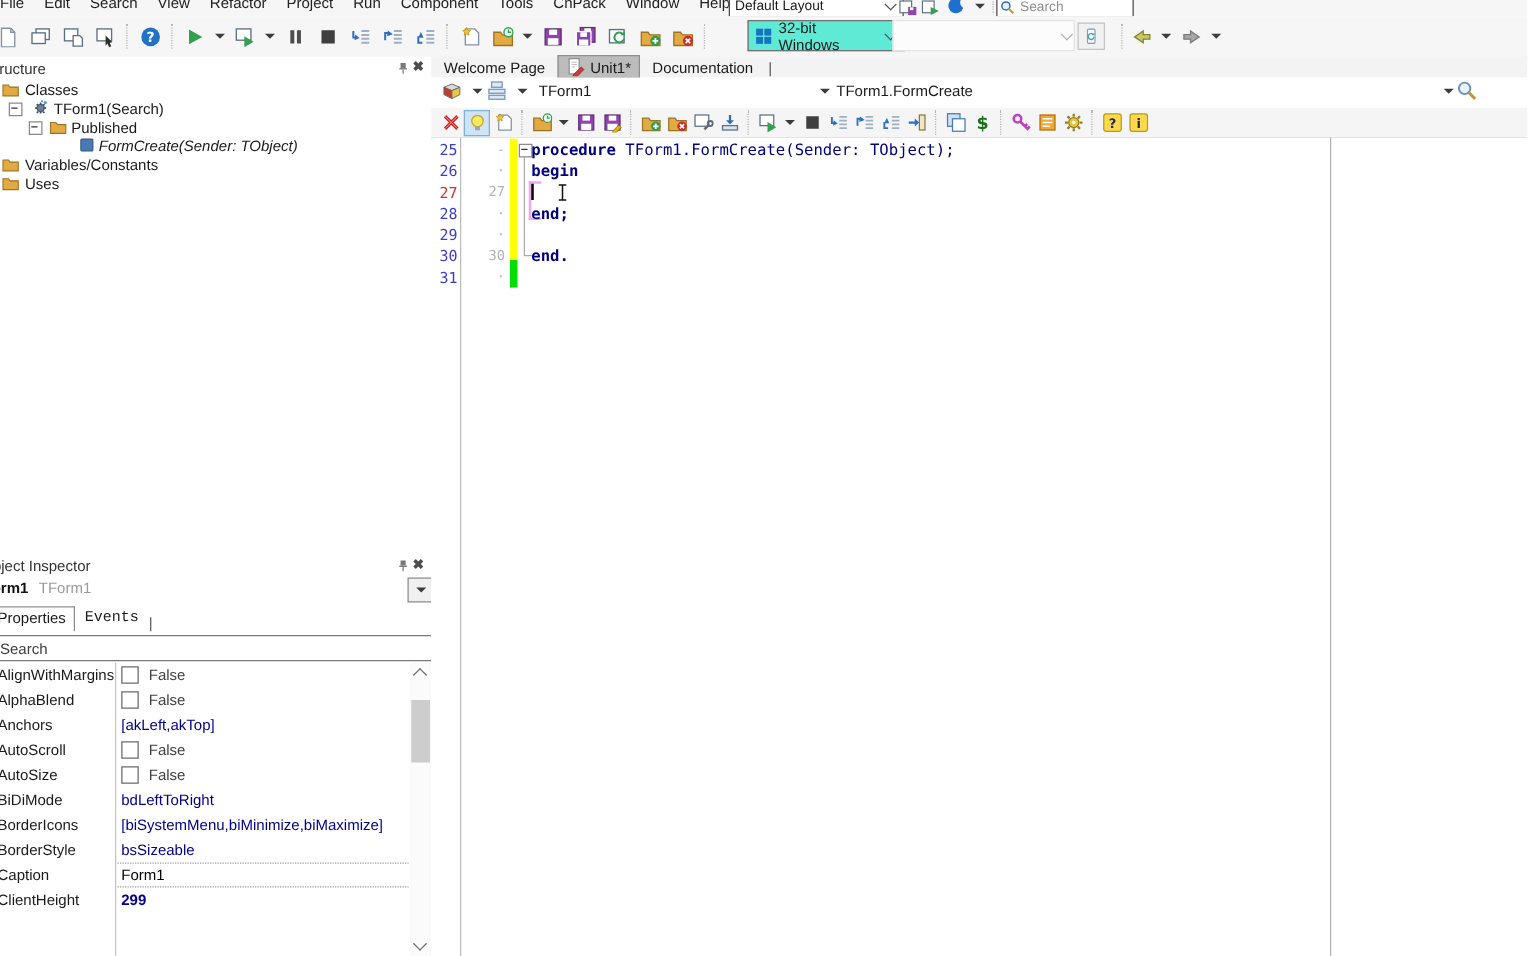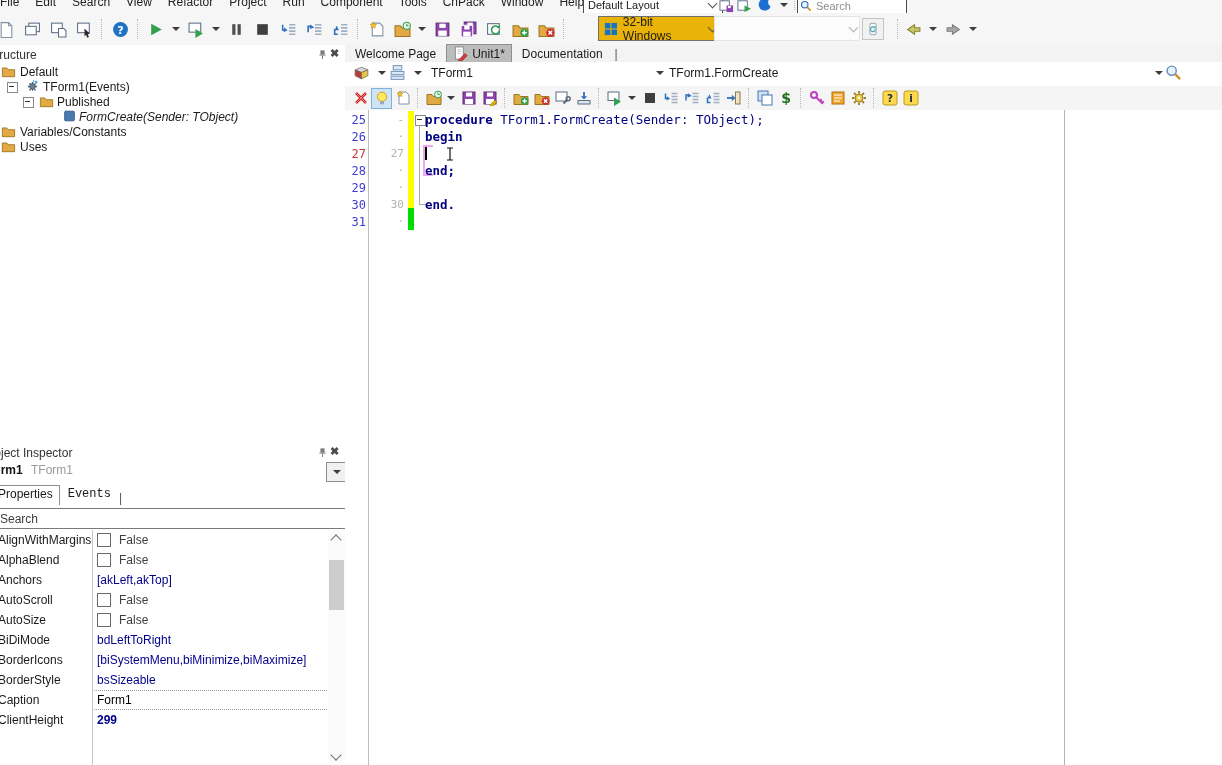--- a/index.html
+++ b/index.html
@@ -17,21 +17,21 @@
   .srchbox{position:absolute;background:#fff;border:1px solid #4a4a4a;display:flex;align-items:center;padding:0 2px;}
   .srchbox svg{width:12px;height:12px;margin-right:2px;}
   .srchbox input{border:none;outline:none;width:80px;font-size:11px;font-family:inherit;background:transparent;color:#333;}
   .srchbox input::placeholder{color:#8d8d8d;opacity:1;}
   
   #toolbar{position:absolute;left:0;top:13px;width:1222px;height:32px;background:#f6f6f6;border-bottom:1px solid #e0e0e0;}
   #main-icons{display:flex;align-items:center;height:32px;margin-left:-7px;}
   .tbtn{width:26px;height:26px;display:flex;align-items:center;justify-content:center;}
   .tbtn svg{width:17px;height:17px;}
   .vsep{width:1px;height:20px;border-left:1px dotted #b8b8b8;margin:0 4px;}
-  .combo{position:absolute;background:#eab308;border:1px solid #707070;display:flex;align-items:center;font-size:12px;padding:0 5px;gap:5px;}
+  .combo{position:absolute;background:#5eead4;border:1px solid #707070;display:flex;align-items:center;font-size:12px;padding:0 5px;gap:5px;}
   .combo svg{width:14px;height:14px;}
   .combo-ghost{position:absolute;background:#fcfcfc;border:1px solid #e4e4e4;display:flex;align-items:center;}
   .sqbtn{position:absolute;width:20px;height:20px;border:1px solid #c4c4c4;background:#f1f1f1;display:flex;align-items:center;justify-content:center;}
   .sqbtn svg{width:14px;height:14px;}
   
   #structure{position:absolute;left:0;top:45px;width:345px;height:398px;background:#fff;}
   .panel-title{position:absolute;top:3px;font-size:12px;color:#333;white-space:nowrap;}
   .pinicon{position:absolute;top:4px;width:12px;height:12px;}
   .pinicon svg{width:11px;height:11px;}
   .closeicon{position:absolute;top:2px;font-size:11px;font-weight:bold;color:#4c4c4c;}
@@ -334,33 +334,33 @@
         <rect x="5" y="2" width="6" height="6" fill="#7a7a7a"></rect>
         <rect x="3.6" y="8" width="8.8" height="1.6" fill="#7a7a7a"></rect>
         <rect x="7.3" y="9.6" width="1.4" height="5" fill="#7a7a7a"></rect>
       </svg></div>
   <div class="closeicon" style="left:330px;">✖</div>
   <div id="tree">
       <div class="trow">
         <div class="ticon" style="left: 1px;"><svg viewBox="0 0 16 16">
             <path d="M1 4.5h5l1.5 2H15v8H1z" fill="#e3aa43" stroke="#9a7420"></path>
           </svg></div>
-        <div class="tlabel" style="left: 20px;">Default</div>
+        <div class="tlabel" style="left: 20px;">Classes</div>
       </div>
       <div class="trow">
         <div class="expbox" style="left: 7px;"></div>
         <div class="ticon" style="left: 25px;"><svg viewBox="0 0 16 16">
             <circle cx="8" cy="8.5" r="3.2" fill="#6b7f96" stroke="#3e5268"></circle>
             <g stroke="#3e5268" stroke-width="1.6">
               <path d="M8 3.5v1.8M8 11.7v1.8M3 8.5h1.8M11.2 8.5H13M4.5 5l1.3 1.3M10.2 11.7l1.3 1.3M11.5 5l-1.3 1.3M5.8 11.7l-1.3 1.3"></path>
             </g>
             <circle cx="12.3" cy="3.5" r="1.5" fill="#4aa3e0"></circle>
             <circle cx="9.3" cy="2.3" r="1" fill="#4aa3e0"></circle>
           </svg></div>
-        <div class="tlabel" style="left: 43px;">TForm1(Events)</div>
+        <div class="tlabel" style="left: 43px;">TForm1(Search)</div>
       </div>
       <div class="trow">
         <div class="expbox" style="left: 23px;"></div>
         <div class="ticon" style="left: 39px;"><svg viewBox="0 0 16 16">
             <path d="M1 4.5h5l1.5 2H15v8H1z" fill="#e3aa43" stroke="#9a7420"></path>
           </svg></div>
         <div class="tlabel" style="left: 57px;">Published</div>
       </div>
       <div class="trow">
         <div class="ticon" style="left: 62px;"><svg viewBox="0 0 16 16">

